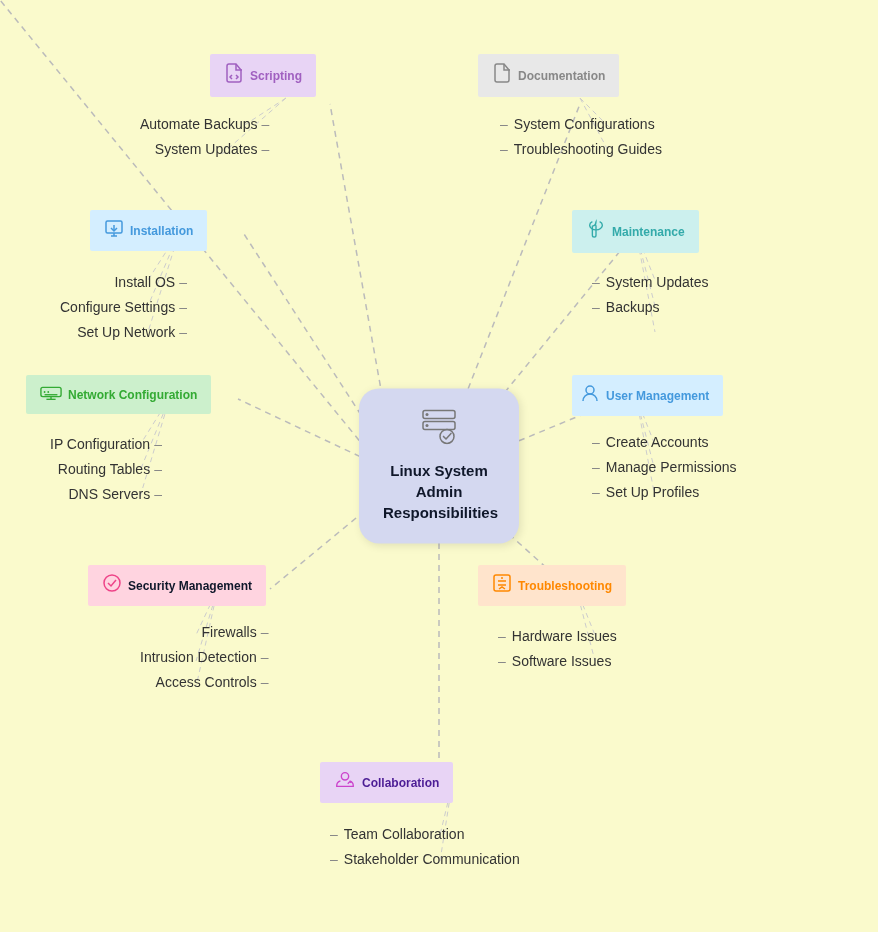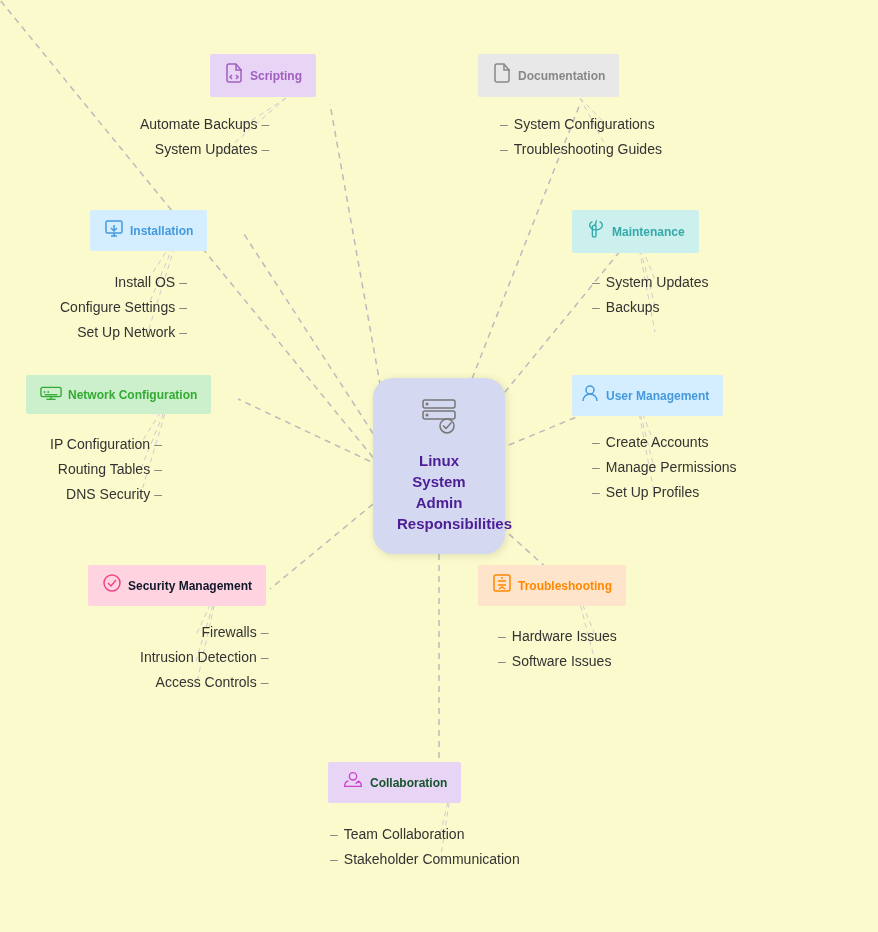--- a/index.html
+++ b/index.html
@@ -21,22 +21,22 @@
       position: absolute;
       left: 50%;
       top: 50%;
       transform: translate(-50%, -50%);
       background: #d4d8f0;
       border-radius: 20px;
       padding: 20px 24px;
       text-align: center;
       font-size: 15px;
       font-weight: 600;
-      color: #4c1d95;
-      width: 132px;
+      color: #0f172a;
+      width: 160px;
       line-height: 1.4;
       z-index: 10;
       box-shadow: 2px 2px 8px rgba(0,0,0,0.1);
     }
     .center-icon {
       font-size: 28px;
       display: block;
       margin-bottom: 6px;
     }
     
@@ -135,23 +135,23 @@
     
     .node-troubleshooting {
       background: #ffe4cc;
       color: #ff8800;
       top: 565px;
       left: 478px;
     }
     
     .node-collaboration {
       background: #e8d4f5;
-      color: #14532d;
+      color: #4c1d95;
       top: 762px;
-      left: 328px;
+      left: 320px;
     }
 
     
     .leaves-scripting { top: 112px; left: 140px; text-align: right; }
     .leaves-scripting .leaf-item { justify-content: flex-end; }
     .leaves-scripting .leaf-item::before { order: 2; }
 
     .leaves-documentation { top: 112px; left: 500px; }
     .leaves-installation { top: 270px; left: 60px; text-align: right; }
     .leaves-installation .leaf-item { justify-content: flex-end; }
@@ -388,21 +388,21 @@
   </div>
 
   <div class="leaf-group leaves-network">
     <div class="leaf-item">
       <span>IP Configuration</span>
     </div>
     <div class="leaf-item">
       <span>Routing Tables</span>
     </div>
     <div class="leaf-item">
-      <span>DNS Security</span>
+      <span>DNS Servers</span>
     </div>
   </div>
 
   <div class="leaf-group leaves-usermgmt">
     <div class="leaf-item">
       <span>Create Accounts</span>
     </div>
     <div class="leaf-item">
       <span>Manage Permissions</span>
     </div>

